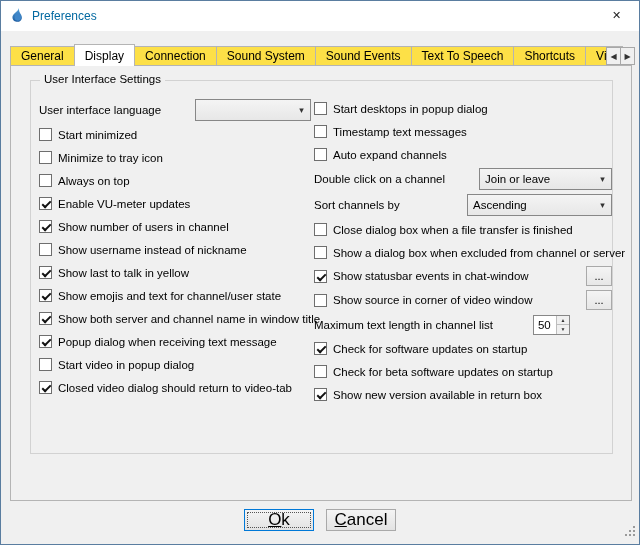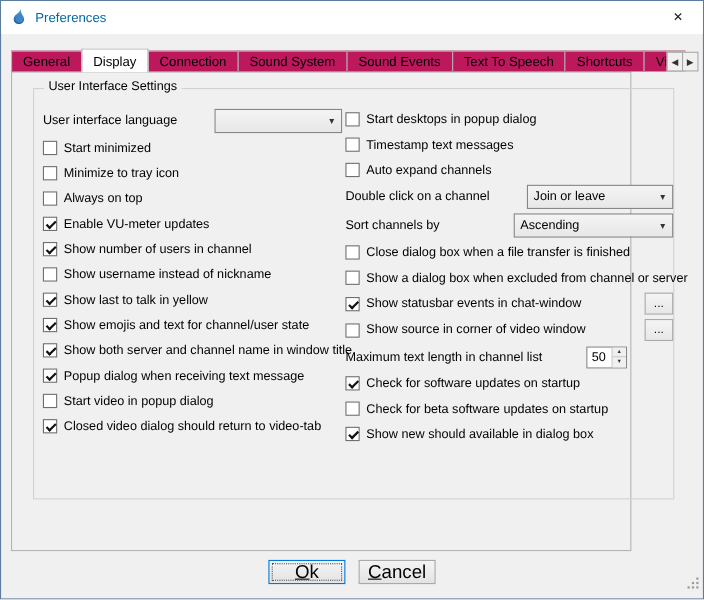--- a/index.html
+++ b/index.html
@@ -14,33 +14,33 @@
               display:flex; align-items:center; padding-left:8px; gap:7px; }
   .title { font-size:12px; color:#0369a1; }
   .win-close { position:absolute; top:0; right:0; width:45px; height:29px; border:none;
                background:transparent; display:flex; align-items:center; justify-content:center;
                font-size:11px; color:#222; }
 
   
   .tabbar { position:absolute; top:43px; left:9px; width:613px; height:22px;
             display:flex; align-items:flex-end; overflow:hidden; z-index:2; }
   .tab { height:19px; margin-bottom:1px; display:flex; align-items:center; padding:0 10px;
-         background:#be185d; border:1px solid #b4b4b4; border-bottom:none; white-space:nowrap; }
+         background:#fde047; border:1px solid #b4b4b4; border-bottom:none; white-space:nowrap; }
   .tab + .tab { margin-left:-1px; }
   .tab[data-selected="true"] { height:22px; margin-bottom:0; background:#fff;
                                position:relative; z-index:3; }
   .tab-label { font-size:12px; }
   .tab-scroll { position:absolute; top:46px; right:4px; display:flex; z-index:4; }
   .tab-scroll .scroll-btn { width:15px; height:18px; border:1px solid #a8a8a8; background:#f0f0f0;
                             display:flex; align-items:center; justify-content:center;
                             font-size:8px; color:#333; }
   .tab-scroll .scroll-btn + .scroll-btn { margin-left:-1px; }
 
   
-  .page { position:absolute; top:64px; left:9px; width:564px; height:436px;
+  .page { position:absolute; top:64px; left:9px; width:622px; height:436px;
           border:1px solid #b4b4b4; background:#f0f0f0; z-index:1; }
 
   
   .groupbox { position:absolute; left:19px; top:14px; width:583px; height:374px;
               border:1px solid #d2d2d2; }
   .group-title { position:absolute; top:-8px; left:9px; background:#f0f0f0;
                  padding:0 4px; font-size:11.5px; }
 
   .col-left  { position:absolute; left:8px;   top:16px; width:272px; }
   .col-right { position:absolute; left:283px; top:16px; width:298px; }
@@ -269,21 +269,21 @@
         <label class="row cb" data-checked="true">
           <span class="box"></span>
           <span class="txt">Check for software updates on startup</span>
         </label>
         <label class="row cb" data-checked="false">
           <span class="box"></span>
           <span class="txt">Check for beta software updates on startup</span>
         </label>
         <label class="row cb" data-checked="true">
           <span class="box"></span>
-          <span class="txt">Show new should available in dialog box</span>
+          <span class="txt">Show new version available in return box</span>
         </label>
       </div>
     </div>
   </div>
 
   <div class="dialog-buttons">
     <button class="btn btn-ok">
         <span class="btn-label">Ok</span>
       </button>
     <button class="btn">

